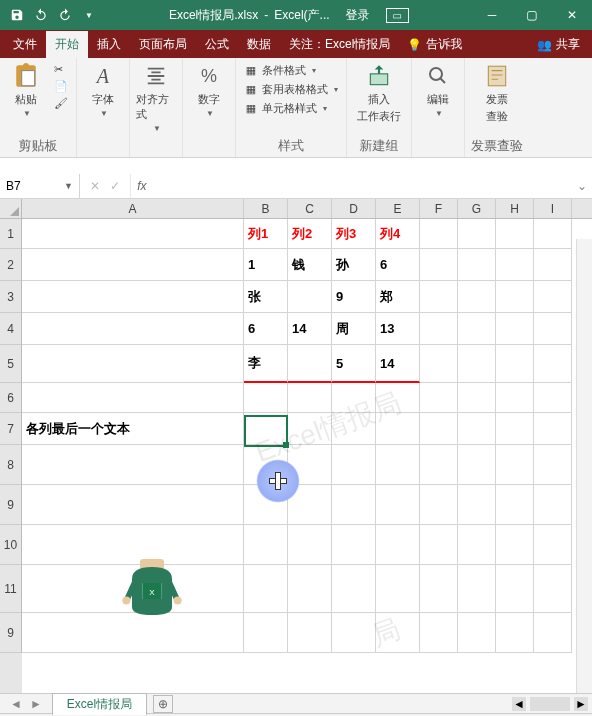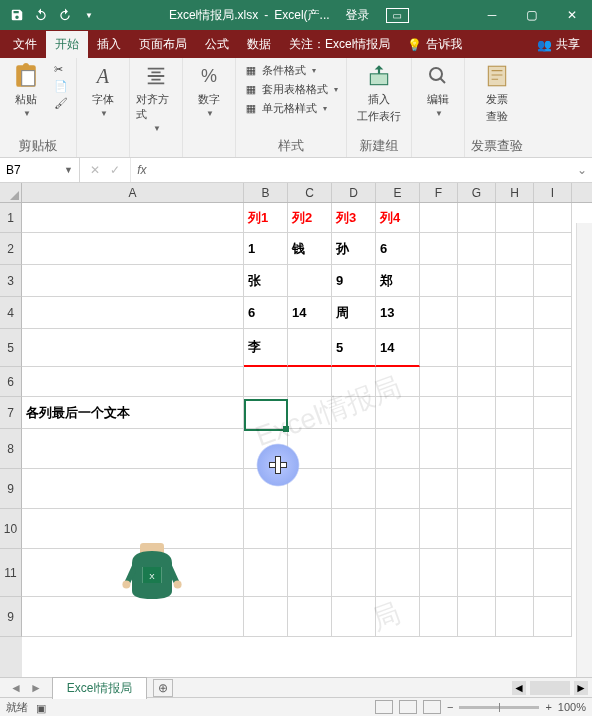--- a/index.html
+++ b/index.html
@@ -28,21 +28,21 @@
 .group .label { font-size: 13px; color: #666; padding-top: 2px; white-space: nowrap; }
 .big-btn { display: flex; flex-direction: column; align-items: center; gap: 2px; width: 40px; cursor: pointer; }
 .big-btn .ico { width: 28px; height: 28px; display: flex; align-items: center; justify-content: center; }
 .vstack { display: flex; flex-direction: column; gap: 2px; }
 .mini-btn { display: flex; align-items: center; gap: 4px; cursor: pointer; padding: 1px 2px; font-size: 11px; white-space: nowrap; }
 .mini-btn .mico { width: 14px; height: 14px; display: flex; align-items: center; justify-content: center; }
 .dd { font-size: 8px; color: #666; margin-left: 2px; }
 .letter-ico { font-family: "Times New Roman", serif; font-style: italic; font-size: 20px; color: #555; }
 
 
-.formula-bar { height: 25px; border-bottom: 1px solid #d4d4d4; display: flex; align-items: center; font-size: 12px; }
+.formula-bar { height: 25px; border-bottom: 1px solid #d4d4d4; display: flex; align-items: center; font-size: 12px; margin-top: 16px; }
 .name-box { width: 80px; padding: 0 6px; border-right: 1px solid #d4d4d4; height: 100%; display: flex; align-items: center; justify-content: space-between; }
 .name-box .arrow { font-size: 9px; color: #666; }
 .fb-btns { display: flex; align-items: center; gap: 10px; padding: 0 10px; color: #bbb; height: 100%; border-right: 1px solid #e8e8e8; }
 .fx { font-style: italic; color: #666; padding: 0 6px; }
 .formula-input { flex: 1; padding: 0 6px; }
 .expand { width: 20px; display: flex; align-items: center; justify-content: center; color: #888; cursor: pointer; }
 
 
 .grid-wrap { position: relative; height: 494px; background: #fff; display: flex; flex-direction: column; }
 .col-headers { display: flex; background: #e6e6e6; border-bottom: 1px solid #bbb; height: 20px; font-size: 12px; }

